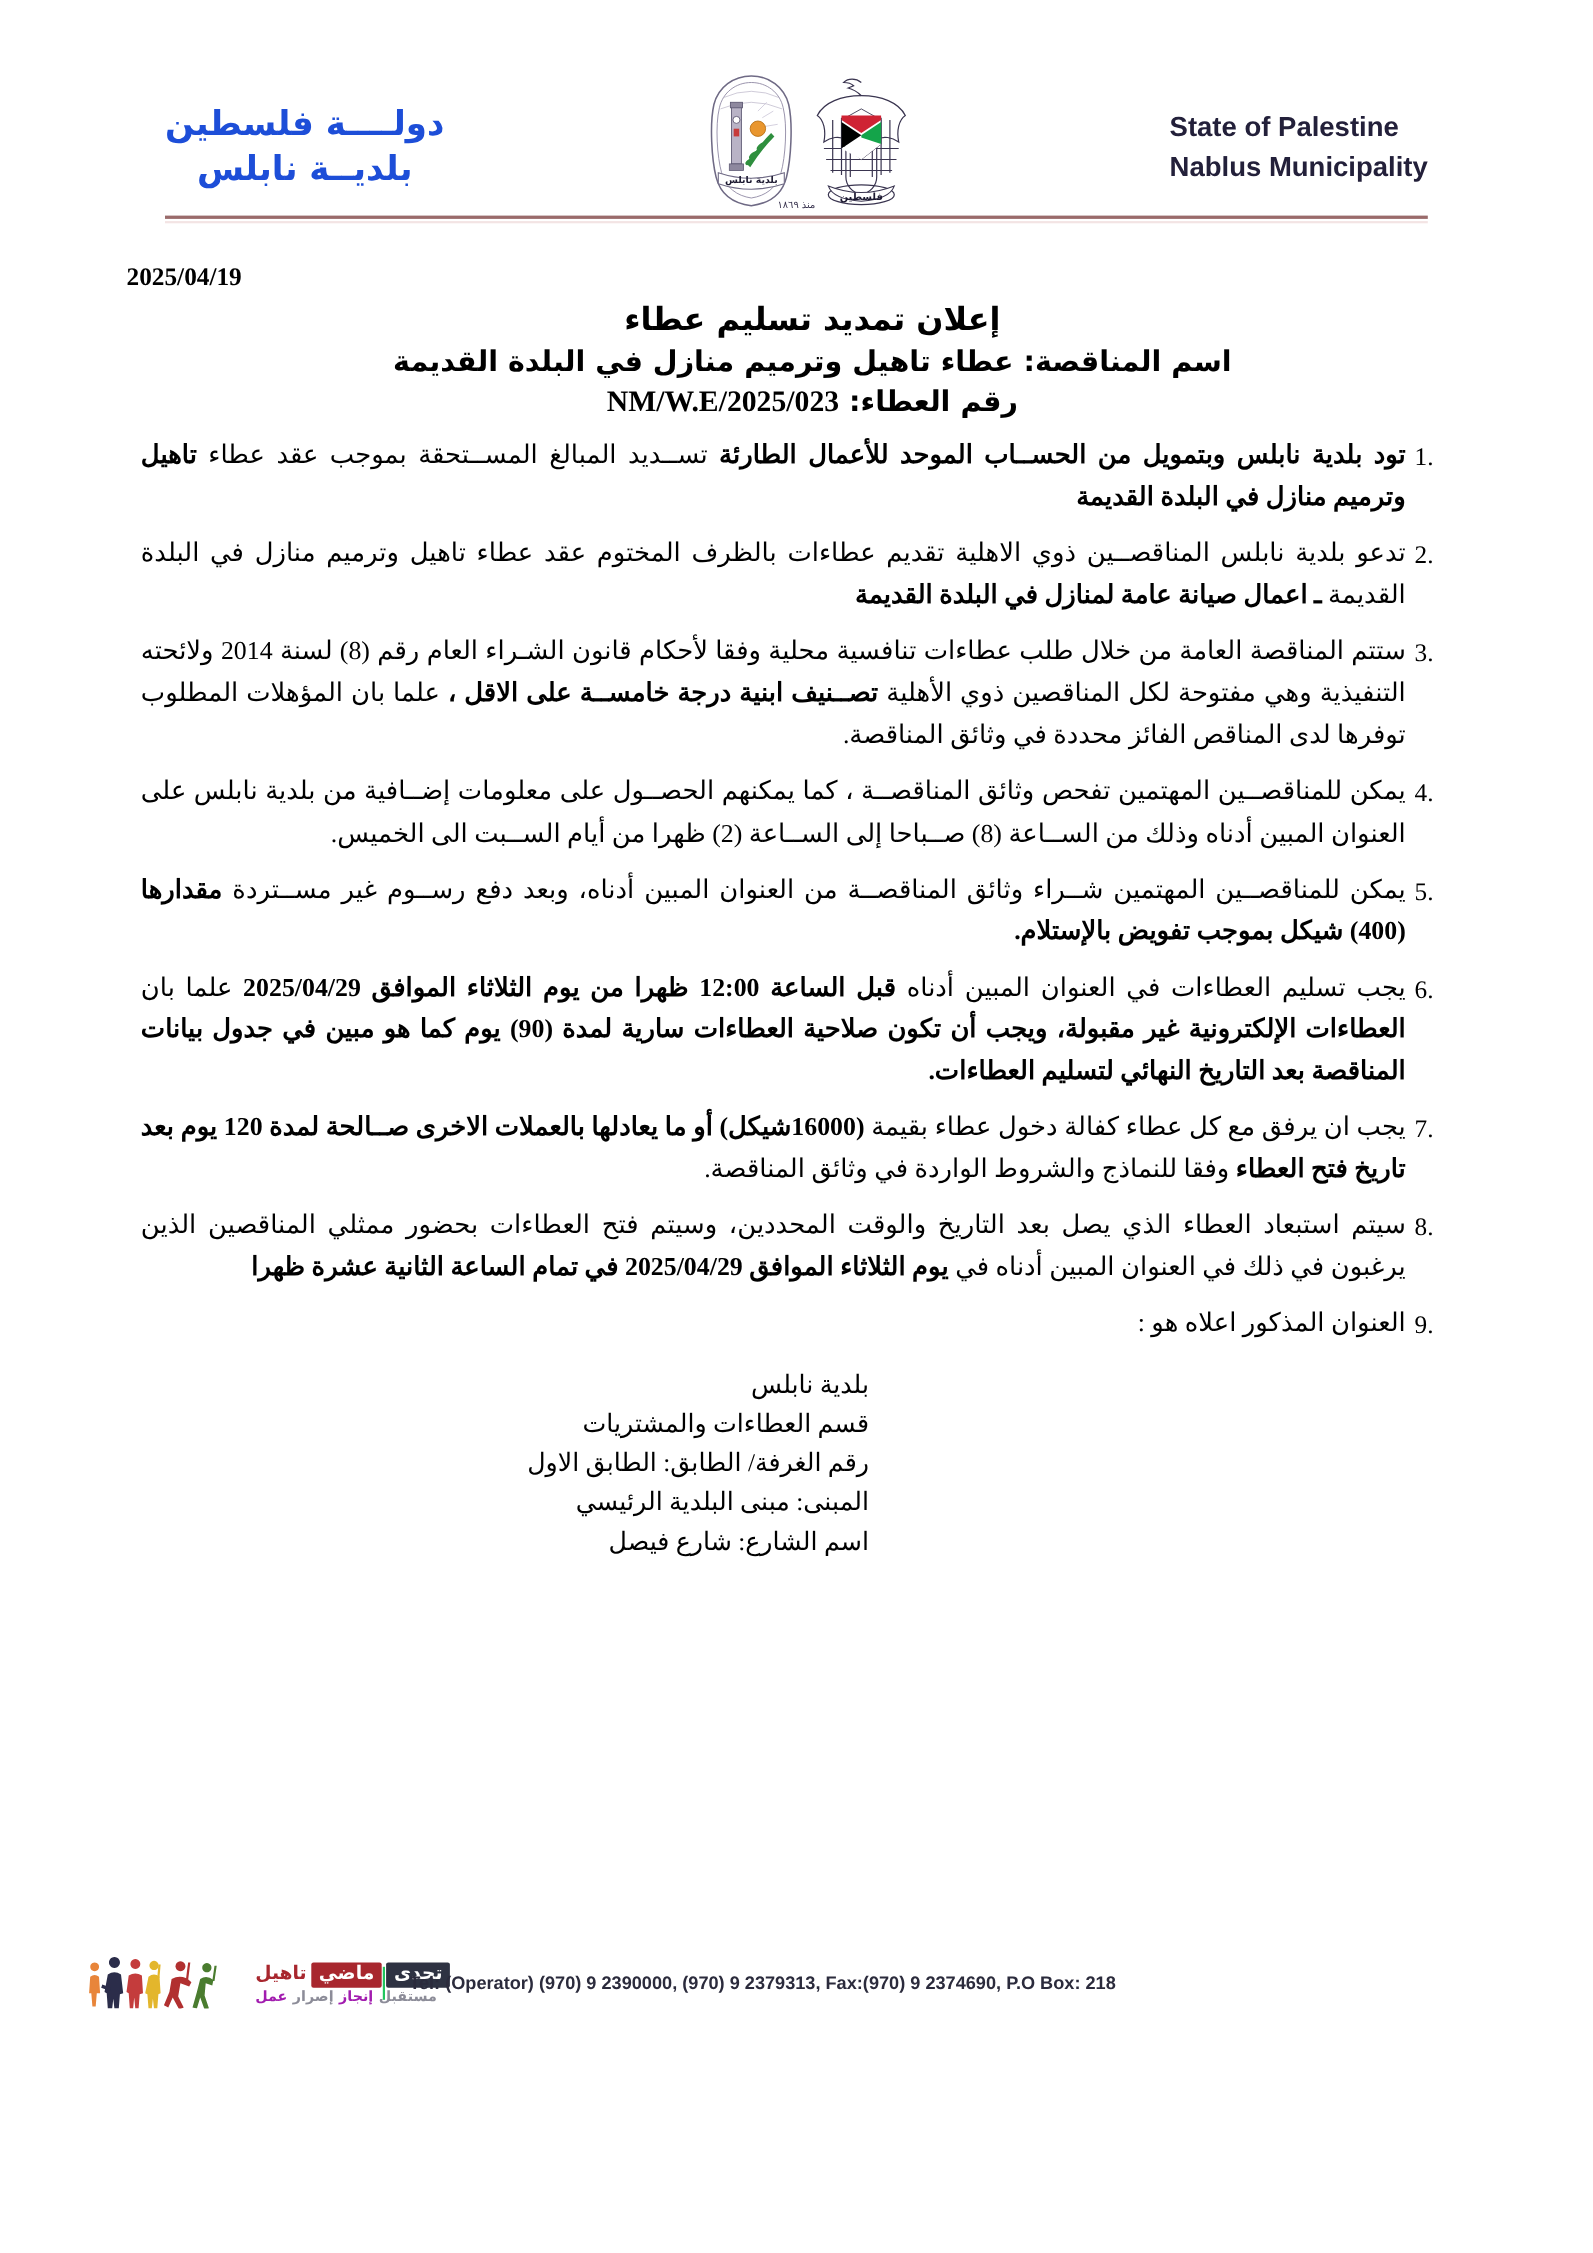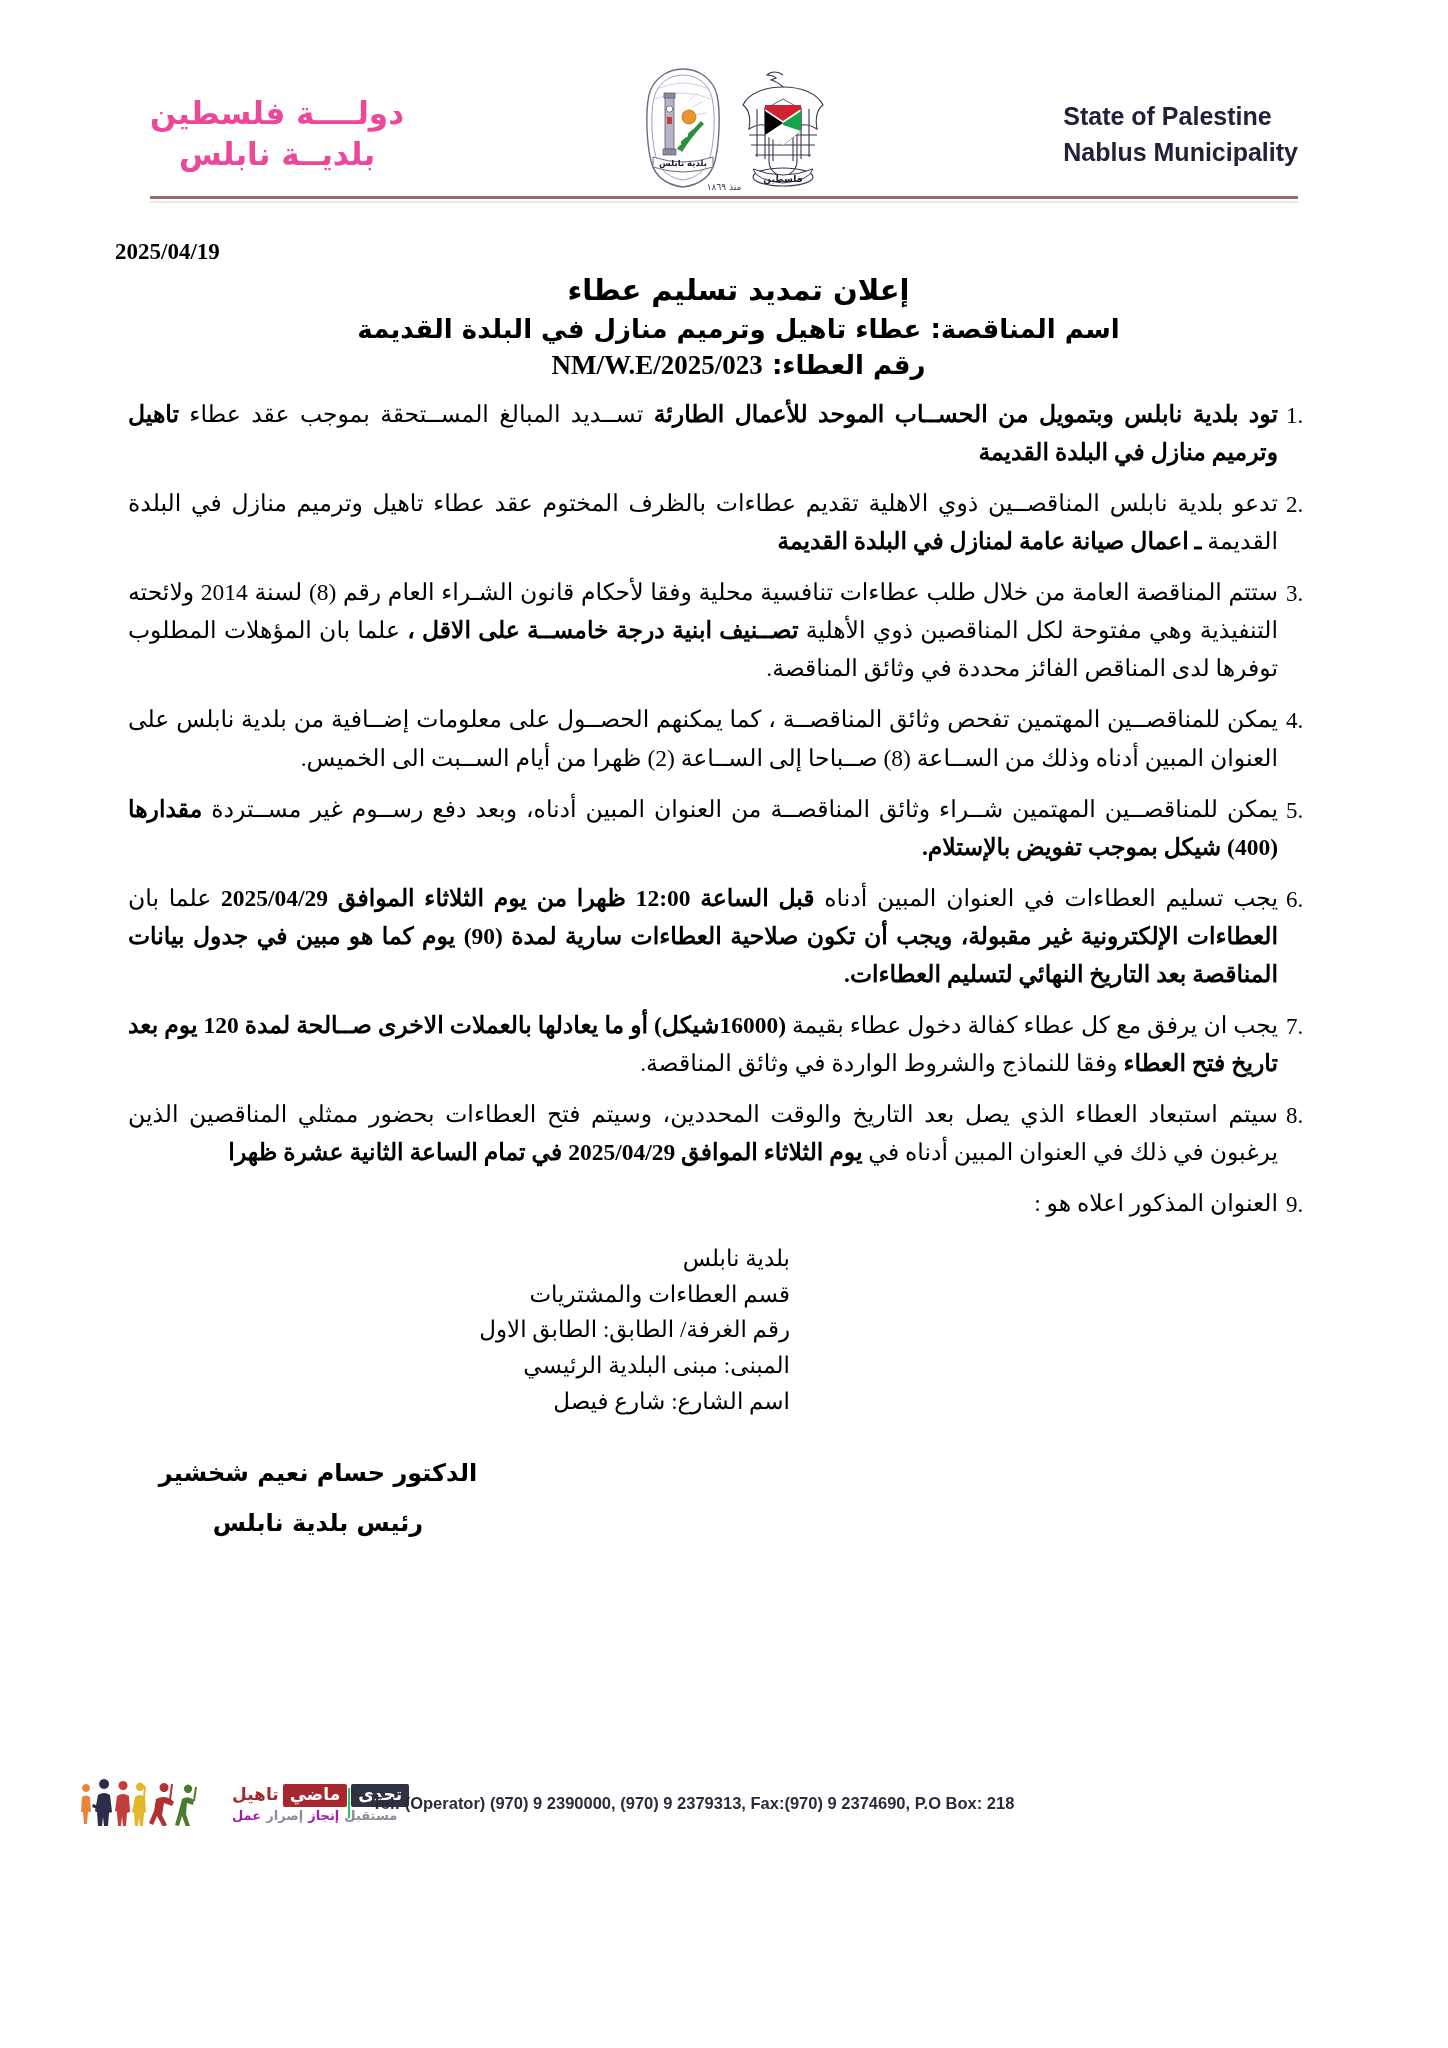--- a/index.html
+++ b/index.html
@@ -35,21 +35,21 @@
     padding: 78px 150px 0 150px;
     box-sizing: border-box;
     height: 190px;
   }
   .header-ar {
     text-align: center;
     font-family: "DejaVu Sans", sans-serif;
     font-weight: bold;
     font-size: 31px;
     line-height: 1.32;
-    color: #ec4899;
+    color: #1d4ed8;
     letter-spacing: 1px;
     direction: rtl;
   }
   .header-en {
     text-align: left;
     direction: ltr;
     font-family: "Liberation Sans", sans-serif;
     font-weight: bold;
     font-size: 25px;
     line-height: 1.45;
@@ -373,24 +373,20 @@
     </ol>
 
   <div class="address-block" id="address-block">
       <div>بلدية نابلس</div>
       <div>قسم العطاءات والمشتريات</div>
       <div>رقم الغرفة/ الطابق: الطابق الاول</div>
       <div>المبنى: مبنى البلدية الرئيسي</div>
       <div>اسم الشارع: شارع فيصل</div>
     </div>
 
-  <div class="signature">
-    <div>الدكتور حسام نعيم شخشير</div>
-    <div>رئيس بلدية نابلس</div>
-  </div>
 
   <div class="footer">
     <div class="footer-logo">
       <div class="people">
         <svg width="150" height="48" viewBox="0 0 150 48">
           <g>
             <path d="M8 14 a4 4 0 1 1 0.1 0 Z" fill="#e8853a"></path>
             <path d="M4 19 q4 -3 8 0 l1 15 -3 0 -1 12 -3 0 -1 -12 -2 0 Z" fill="#e8853a"></path>
             <path d="M26 11 a5 5 0 1 1 0.1 0 Z" fill="#2b2d4a"></path>
             <path d="M20 17 q6 -4 12 0 l2 17 -3 1 -1 13 -4 0 -1 -9 -1 9 -4 0 -1 -14 -2 -1 Z" fill="#2b2d4a"></path>

